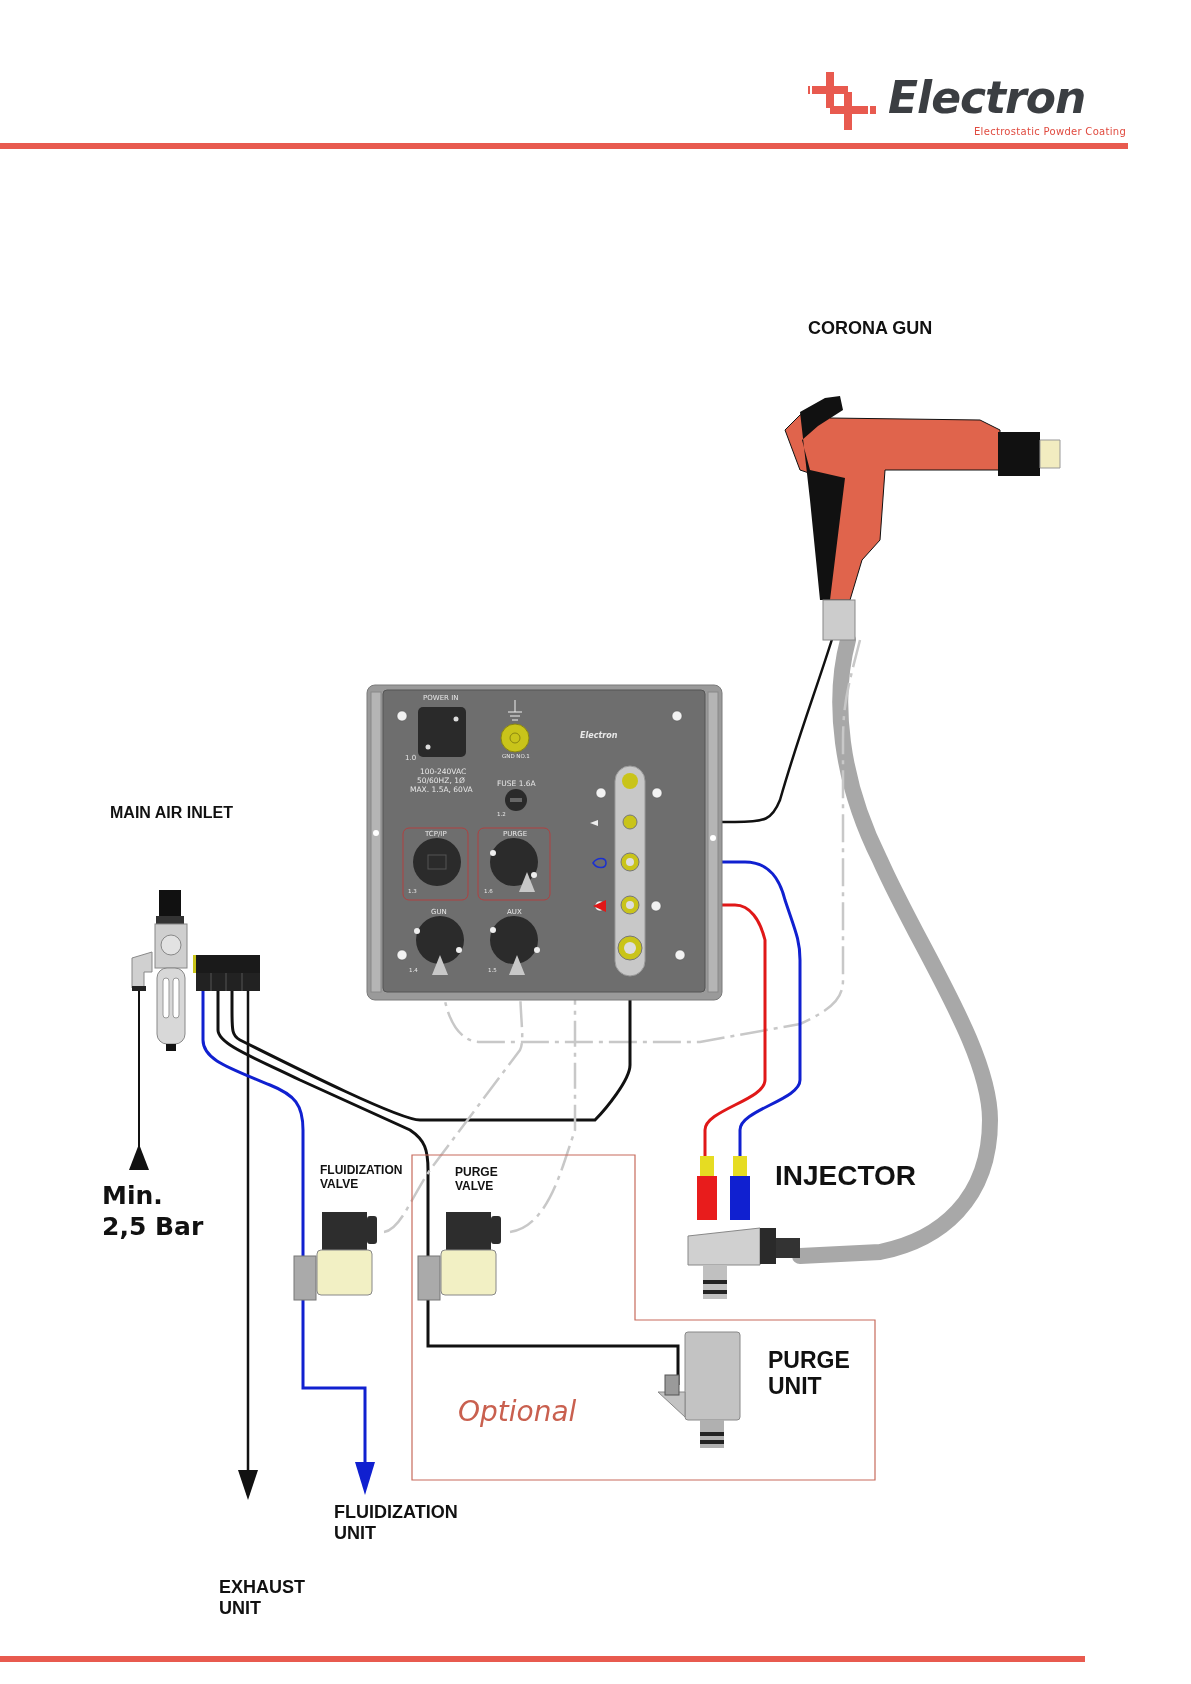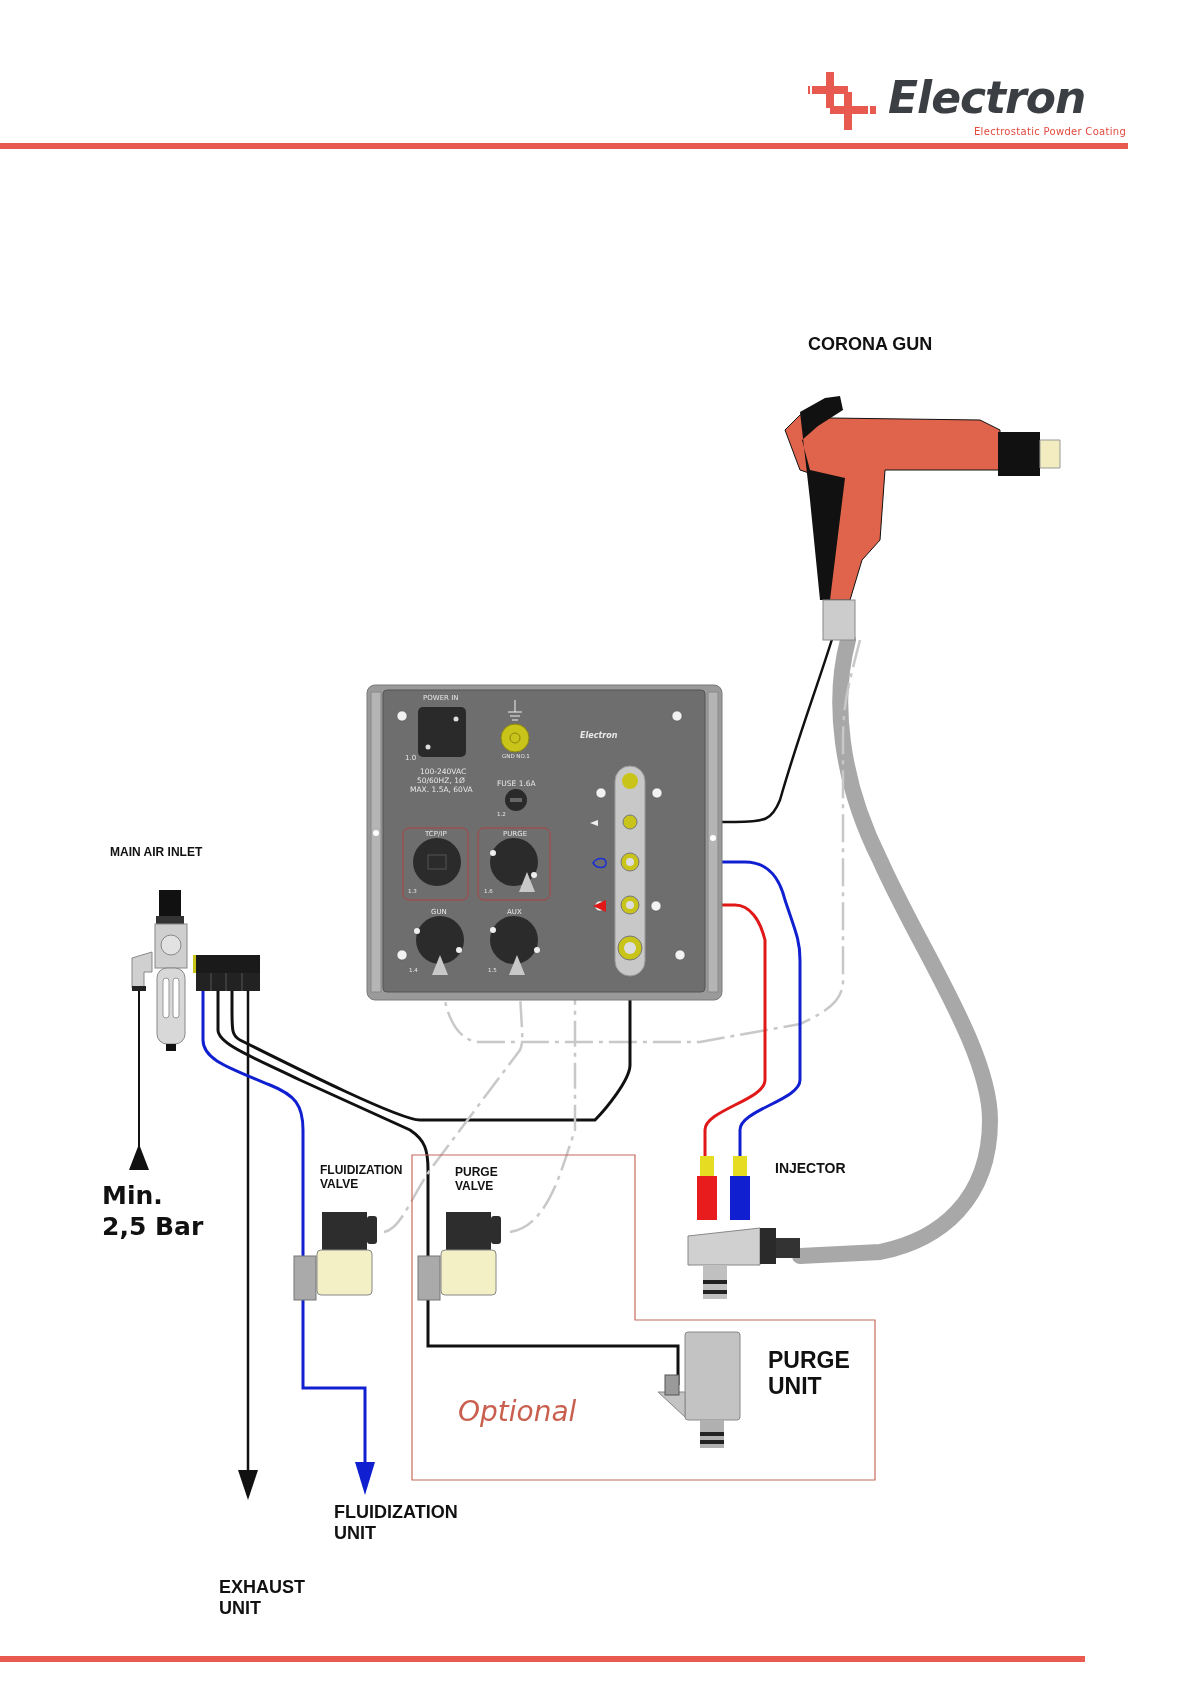--- a/index.html
+++ b/index.html
@@ -206,29 +206,29 @@
   <text class="panel-txt" font-size="7" x="425" y="836">TCP/IP</text>
   <text class="panel-txt" font-size="5.5" x="408" y="893">1.3</text>
   <text class="panel-txt" font-size="7" x="503" y="836">PURGE</text>
   <text class="panel-txt" font-size="5.5" x="484" y="893">1.6</text>
   <text class="panel-txt" font-size="7" x="431" y="914">GUN</text>
   <text class="panel-txt" font-size="5.5" x="409" y="972">1.4</text>
   <text class="panel-txt" font-size="7" x="507" y="914">AUX</text>
   <text class="panel-txt" font-size="5.5" x="488" y="972">1.5</text>
 </svg>
 
-<div class="lbl" style="left:808px;top:334px;font-size:18px;">CORONA GUN</div>
-<div class="lbl" style="left:110px;top:846px;font-size:12px;">MAIN AIR INLET</div>
+<div class="lbl" style="left:808px;top:318px;font-size:18px;">CORONA GUN</div>
+<div class="lbl" style="left:110px;top:804px;font-size:16px;">MAIN AIR INLET</div>
 <div class="lbl" style="left:102px;top:1180px;font-size:25px;font-family:'DejaVu Sans',sans-serif;line-height:1.25;">Min.
 2,5 Bar</div>
 <div class="lbl" style="left:320px;top:1164px;font-size:12px;">FLUIDIZATION
 VALVE</div>
 <div class="lbl" style="left:455px;top:1166px;font-size:12px;">PURGE
 VALVE</div>
-<div class="lbl" style="left:775px;top:1160px;font-size:14px;">INJECTOR</div>
+<div class="lbl" style="left:775px;top:1160px;font-size:28px;">INJECTOR</div>
 <div class="lbl" style="left:768px;top:1347px;font-size:23px;">PURGE
 UNIT</div>
 <div class="lbl" style="left:458px;top:1388px;font-size:28px;font-weight:normal;font-style:italic;color:#c9604f;font-family:'DejaVu Sans',sans-serif;margin-top:8px;">Optional</div>
 <div class="lbl" style="left:219px;top:1577px;font-size:18px;">EXHAUST
 UNIT</div>
 <div class="lbl" style="left:334px;top:1502px;font-size:18px;">FLUIDIZATION
 UNIT</div>
 
 <div class="rule" style="left:0;top:1656px;width:1085px;height:6px;"></div>
 

